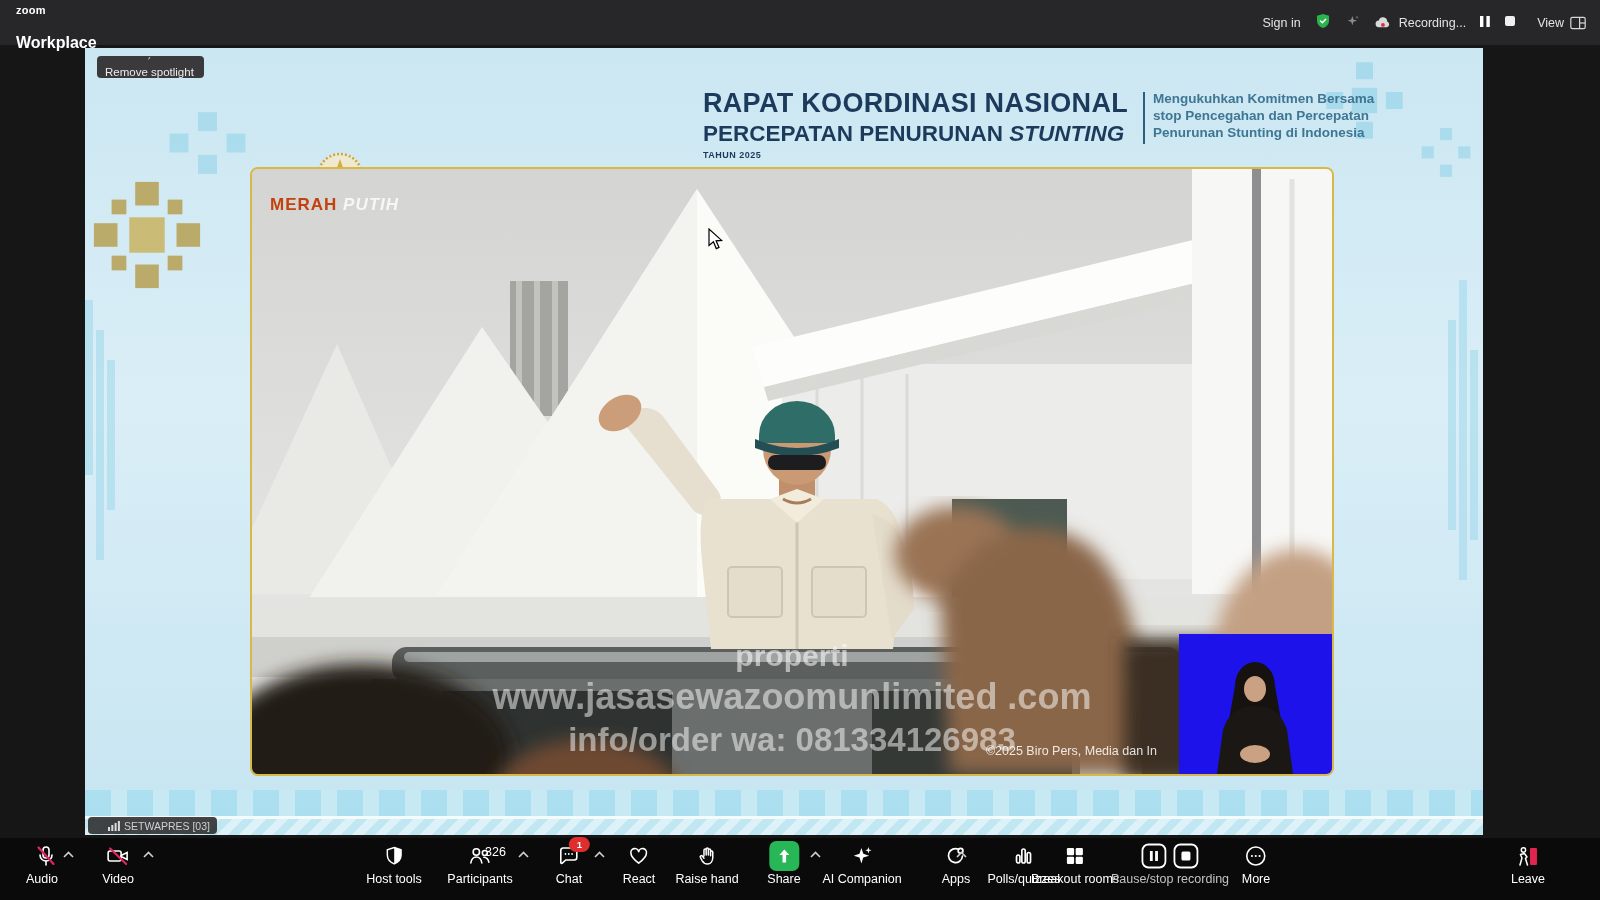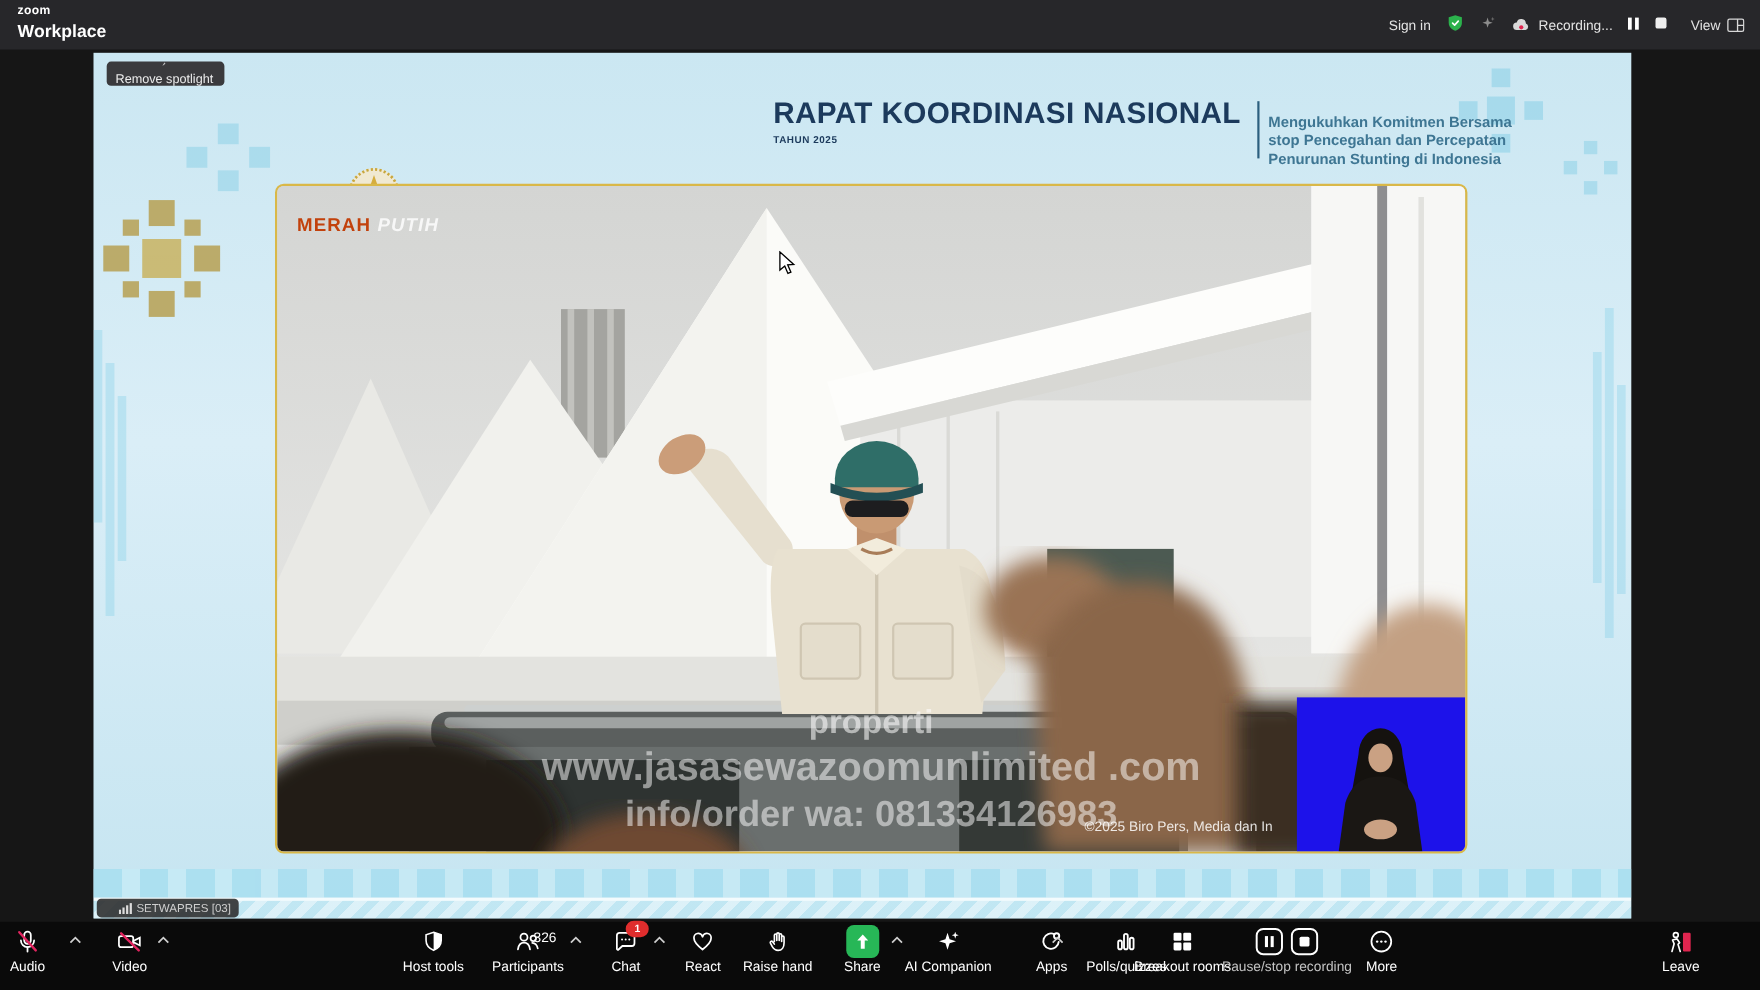--- a/index.html
+++ b/index.html
@@ -2,21 +2,21 @@
 <html><head>
 <meta charset="utf-8">
 <style>
   html,body{margin:0;padding:0;background:#111;}
   #app{position:relative;width:1600px;height:900px;overflow:hidden;
        font-family:"Liberation Sans",sans-serif;background:#161616;}
   
   .topbar{position:absolute;left:0;top:0;width:1600px;height:45px;background:#27272a;}
   .brand{position:absolute;left:16px;top:5px;color:#fff;line-height:1;}
   .brand .b1{font-size:11px;font-weight:700;letter-spacing:.3px;}
-  .brand .b2{font-size:16px;font-weight:700;margin-top:6px;}
+  .brand .b2{font-size:16px;font-weight:700;margin-top:19px;}
   .topright{position:absolute;right:14px;top:0;height:45px;display:flex;align-items:center;gap:13px;color:#e3e3e3;font-size:12.5px;}
   .topright .txt{cursor:default;}
   .tb-ic{display:flex;align-items:center;gap:6px;}
   
   .poster{position:absolute;left:85px;top:48px;width:1398px;height:787px;
           background:linear-gradient(180deg,#cbe7f2 0%,#daeef7 45%,#c6e5f1 100%);overflow:hidden;}
   .orn{position:absolute;opacity:.75;}
   .bandpx{position:absolute;left:0;top:742px;width:1398px;height:26px;
      background:repeating-linear-gradient(90deg,#a9dff0 0 26px,#c6eaf5 26px 42px),#b3e2f1;opacity:.9;}
   .bandln{position:absolute;left:0;top:768px;width:1398px;height:3px;background:#f3fbfd;}
@@ -25,21 +25,21 @@
   .rm-spot{position:absolute;left:12px;top:8px;height:22px;background:#3a3a3d;border-radius:4px;
      color:#ececec;font-size:11.5px;display:flex;align-items:center;gap:6px;padding:0 10px 0 8px;cursor:pointer;flex-direction:column;}
   .ministry{position:absolute;left:185px;top:102px;width:140px;text-align:center;}
   .ministry .txt{font-size:5px;font-weight:700;color:#23395e;line-height:1.4;margin-top:3px;}
   .titleblock{position:absolute;left:618px;top:40px;color:#1c3a5c;}
   .t1{font-size:27px;font-weight:800;letter-spacing:.3px;}
   .t2{font-size:22.5px;font-weight:600;margin-top:2px;}
   .t2 .it{font-style:italic;}
   .t3{font-size:9px;font-weight:700;margin-top:3px;letter-spacing:.5px;}
   .tdivider{position:absolute;left:1058px;top:44px;width:2px;height:52px;background:#2c5f7e;}
-  .tagline{position:absolute;left:1068px;top:42px;font-size:13.5px;line-height:17px;font-weight:600;color:#3e7693;margin-top:12px;}
+  .tagline{position:absolute;left:1068px;top:42px;font-size:13.5px;line-height:17px;font-weight:600;color:#3e7693;}
   
   .frame{position:absolute;left:250px;top:167px;width:1080px;height:605px;border:2px solid #d9b848;
          border-radius:8px;overflow:hidden;background:#dcdcda;}
   .frame svg.photo{position:absolute;left:0;top:0;}
   .mplogo{position:absolute;left:18px;top:26px;font-size:17px;font-weight:800;letter-spacing:1px;}
   .mplogo .r{color:#c2410c;}
   .mplogo .w{color:rgba(255,255,255,.8);font-style:italic;}
   .credit{position:absolute;right:175px;bottom:16px;font-size:12.5px;color:rgba(255,255,255,.85);}
   .interp{position:absolute;right:0;bottom:0;width:153px;height:140px;background:#1d12ea;}
   .pname{position:absolute;left:3px;top:769px;height:17px;background:rgba(42,42,42,.88);border-radius:4px;
@@ -195,20 +195,21 @@
         <circle cx="26" cy="26" r="23" fill="#f0e9d2"></circle>
         <circle cx="26" cy="26" r="22" fill="none" stroke="#c8a73e" stroke-width="2.5" stroke-dasharray="2 2"></circle>
         <path d="M26 9 30.3 21.4 43.4 21.7 33 29.6 36.8 42.1 26 34.7 15.2 42.1 19 29.6 8.6 21.7 21.7 21.4Z" fill="#d5ad3e"></path>
       </svg>
       <div class="txt">KEMENTERIAN SEKRETARIAT NEGARA RI</div>
       <div class="txt" style="margin-top:0;">SEKRETARIAT WAKIL PRESIDEN</div>
     </div>
 
     <div class="titleblock">
       <div class="t1">RAPAT KOORDINASI NASIONAL</div>
+      <div class="t2"><span>PERCEPATAN PENURUNAN </span><span class="it">STUNTING</span></div>
       <div class="t3">TAHUN 2025</div>
     </div>
     <div class="tdivider"></div>
     <div class="tagline">
       <div>Mengukuhkan Komitmen Bersama</div>
       <div>stop Pencegahan dan Percepatan</div>
       <div>Penurunan Stunting di Indonesia</div>
     </div>
 
     <div class="frame" style="left:165px;top:119px;">
@@ -320,21 +321,21 @@
     <svg width="17" height="23" viewBox="0 0 17 23">
         <path d="M1 1 L1 17.5 L5.4 13.8 L8.3 20.6 L11 19.4 L8.1 12.8 L13.6 12.4 Z" fill="#fff" stroke="#000" stroke-width="1.2"></path>
       </svg>
   </div>
 
   <div class="strip1"></div>
   <div class="strip2"></div>
 
   <div class="toolbar">
 
-    <div class="tbbtn" style="left:25px;">
+    <div class="tbbtn" style="left:42px;align-items:flex-end;">
       <span class="ic">
         <svg width="24" height="24" viewBox="0 0 24 24" fill="none" stroke="#fff" stroke-width="1.6" stroke-linecap="round">
             <path d="M12 3a3 3 0 0 1 3 3v5a3 3 0 0 1-6 0V6a3 3 0 0 1 3-3z"></path>
             <path d="M6 11a6 6 0 0 0 12 0"></path>
             <line x1="12" y1="17" x2="12" y2="21"></line>
             <line x1="4.5" y1="3.5" x2="19.5" y2="20" stroke="#e0255f" stroke-width="2.2"></line>
           </svg>
       </span>
       <span>Audio</span>
     </div>

